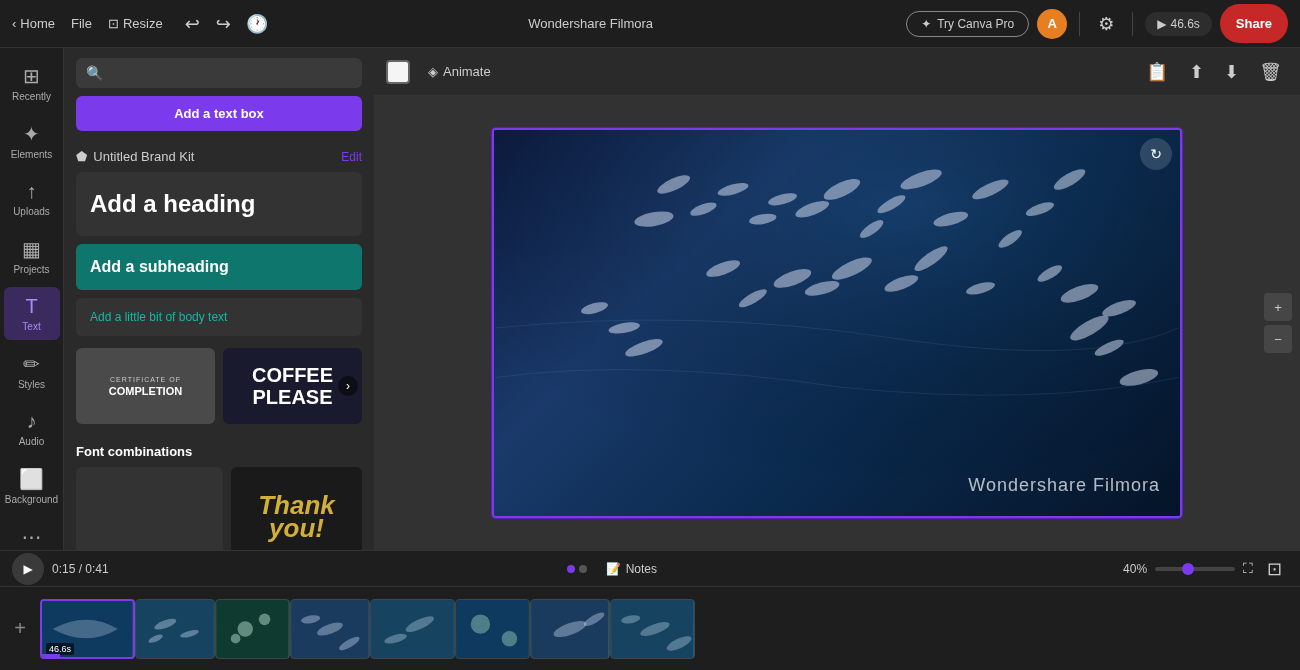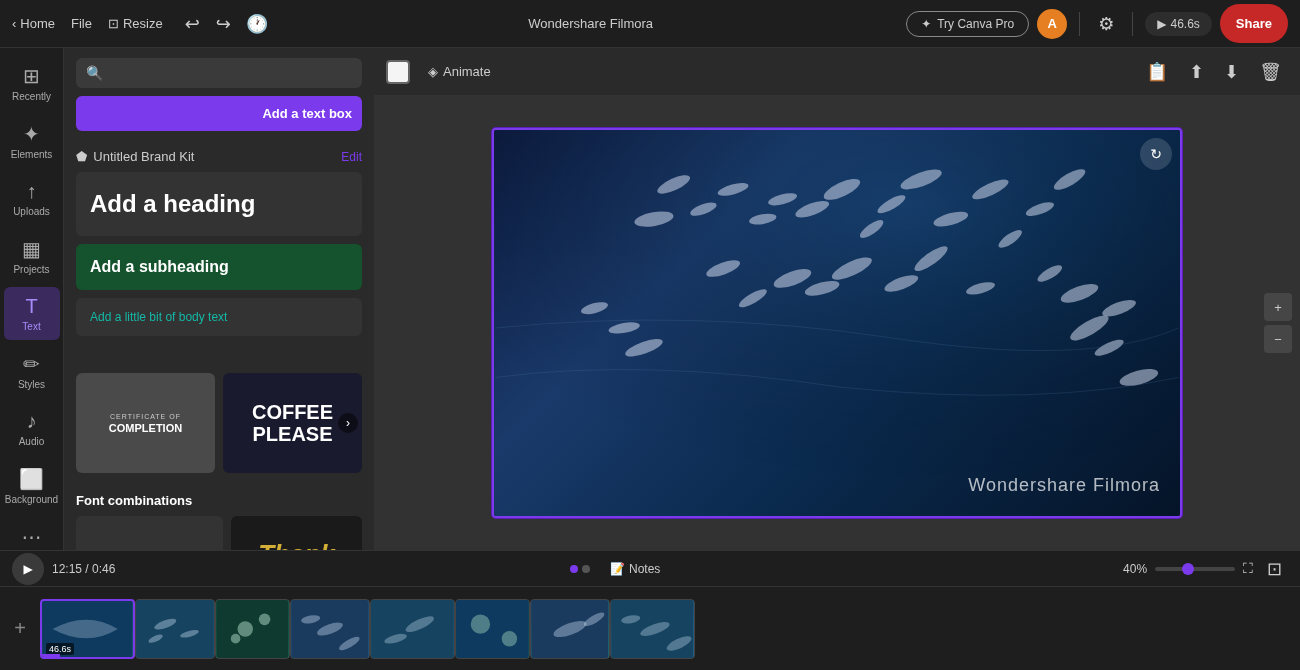--- a/index.html
+++ b/index.html
@@ -37,43 +37,43 @@
     .sidebar-item { display: flex; flex-direction: column; align-items: center; gap: 3px; padding: 8px 6px; cursor: pointer; border-radius: 6px; width: 56px; color: #aaa; }
     .sidebar-item .s-icon { font-size: 20px; }
     .sidebar-item .s-label { font-size: 10px; }
 
     
     .text-panel { width: 310px; background: #2a2a2a; display: flex; flex-direction: column; overflow: hidden; flex-shrink: 0; }
     .text-panel-header { padding: 10px 12px; display: flex; flex-direction: column; gap: 8px; }
     .search-box { display: flex; align-items: center; background: #3a3a3a; border-radius: 6px; padding: 7px 10px; gap: 8px; }
     .search-box input { background: none; border: none; color: #ccc; font-size: 13px; flex: 1; outline: none; }
     .search-box .search-icon { color: #888; font-size: 14px; }
-    .add-text-btn { background: #7c3aed; color: white; border: none; border-radius: 6px; padding: 10px; font-size: 13px; font-weight: 600; cursor: pointer; text-align: right; width: 100%; }
+    .add-text-btn { background: #7c3aed; color: white; border: none; border-radius: 6px; padding: 10px; font-size: 13px; font-weight: 600; cursor: pointer; text-align: center; width: 100%; }
 
     .text-panel-scroll { flex: 1; overflow-y: auto; padding: 0 12px 12px; }
     .text-panel-scroll::-webkit-scrollbar { width: 4px; }
     .text-panel-scroll::-webkit-scrollbar-thumb { background: #555; border-radius: 2px; }
 
     .brand-kit-row { display: flex; align-items: center; justify-content: space-between; padding: 8px 0; }
     .brand-kit-label { display: flex; align-items: center; gap: 6px; color: #ccc; font-size: 13px; }
     .edit-link { color: #7c3aed; font-size: 12px; cursor: pointer; text-align: center; }
 
     .text-preview-heading { background: #333; border-radius: 6px; padding: 18px 14px; margin-bottom: 8px; cursor: pointer; }
     .text-preview-heading .heading-text { color: #fff; font-size: 24px; font-weight: 700; }
-    .text-preview-subheading { background: #14532d; border-radius: 6px; padding: 14px; margin-bottom: 8px; cursor: pointer; }
+    .text-preview-subheading { background: #0f766e; border-radius: 6px; padding: 14px; margin-bottom: 8px; cursor: pointer; }
     .text-preview-subheading .subheading-text { color: #fff; font-size: 16px; font-weight: 600; }
     .text-preview-body { background: #333; border-radius: 6px; padding: 12px 14px; margin-bottom: 12px; cursor: pointer; }
     .text-preview-body .body-text { color: #14b8a6; font-size: 12px; }
 
     .section-header { display: flex; align-items: center; justify-content: space-between; padding: 8px 0; }
     .section-title { color: #fff; font-size: 13px; font-weight: 600; }
     .see-all-link { color: #7c3aed; font-size: 12px; cursor: pointer; }
 
     .recently-used-grid { display: flex; gap: 8px; margin-bottom: 12px; }
-    .template-card { background: #333; border-radius: 6px; flex: 1; height: 100px; display: flex; align-items: center; justify-content: center; overflow: hidden; cursor: pointer; position: relative; margin-top: 25px; }
+    .template-card { background: #333; border-radius: 6px; flex: 1; height: 76px; display: flex; align-items: center; justify-content: center; overflow: hidden; cursor: pointer; position: relative; }
     .template-card-cert { background: #4a4a4a; flex-direction: column; gap: 2px; }
     .cert-of { font-size: 7px; color: #ccc; text-align: center; letter-spacing: 1px; }
     .cert-completion { font-size: 11px; color: #fff; font-weight: 700; text-align: center; }
     .template-card-coffee { background: #1a1a2e; }
     .coffee-text { font-size: 20px; font-weight: 900; color: #fff; text-align: center; line-height: 1.1; }
     .template-arrow { position: absolute; right: 4px; top: 50%; transform: translateY(-50%); color: #fff; font-size: 12px; background: rgba(0,0,0,0.5); border-radius: 50%; width: 20px; height: 20px; display: flex; align-items: center; justify-content: center; }
 
     .font-combo-grid { display: flex; gap: 8px; }
     .font-card { background: #333; border-radius: 6px; flex: 1; height: 100px; display: flex; align-items: center; justify-content: center; overflow: hidden; cursor: pointer; }
     .talk-to-us { flex-direction: column; align-items: center; justify-content: center; padding: 8px; }
@@ -374,21 +374,21 @@
     </div>
   </div>
 </div>
 
 <div class="timeline">
   <div class="timeline-controls">
     <div class="timeline-left">
       <button class="play-btn">
         <span>▶</span>
       </button>
-      <span class="time-display">12:15 / 0:46</span>
+      <span class="time-display">0:15 / 0:41</span>
     </div>
     <div class="timeline-center">
       <div class="timeline-dots">
         <div class="dot active"></div>
         <div class="dot"></div>
       </div>
       <button class="notes-btn">
         <span>📝</span>
         <span>Notes</span>
       </button>

